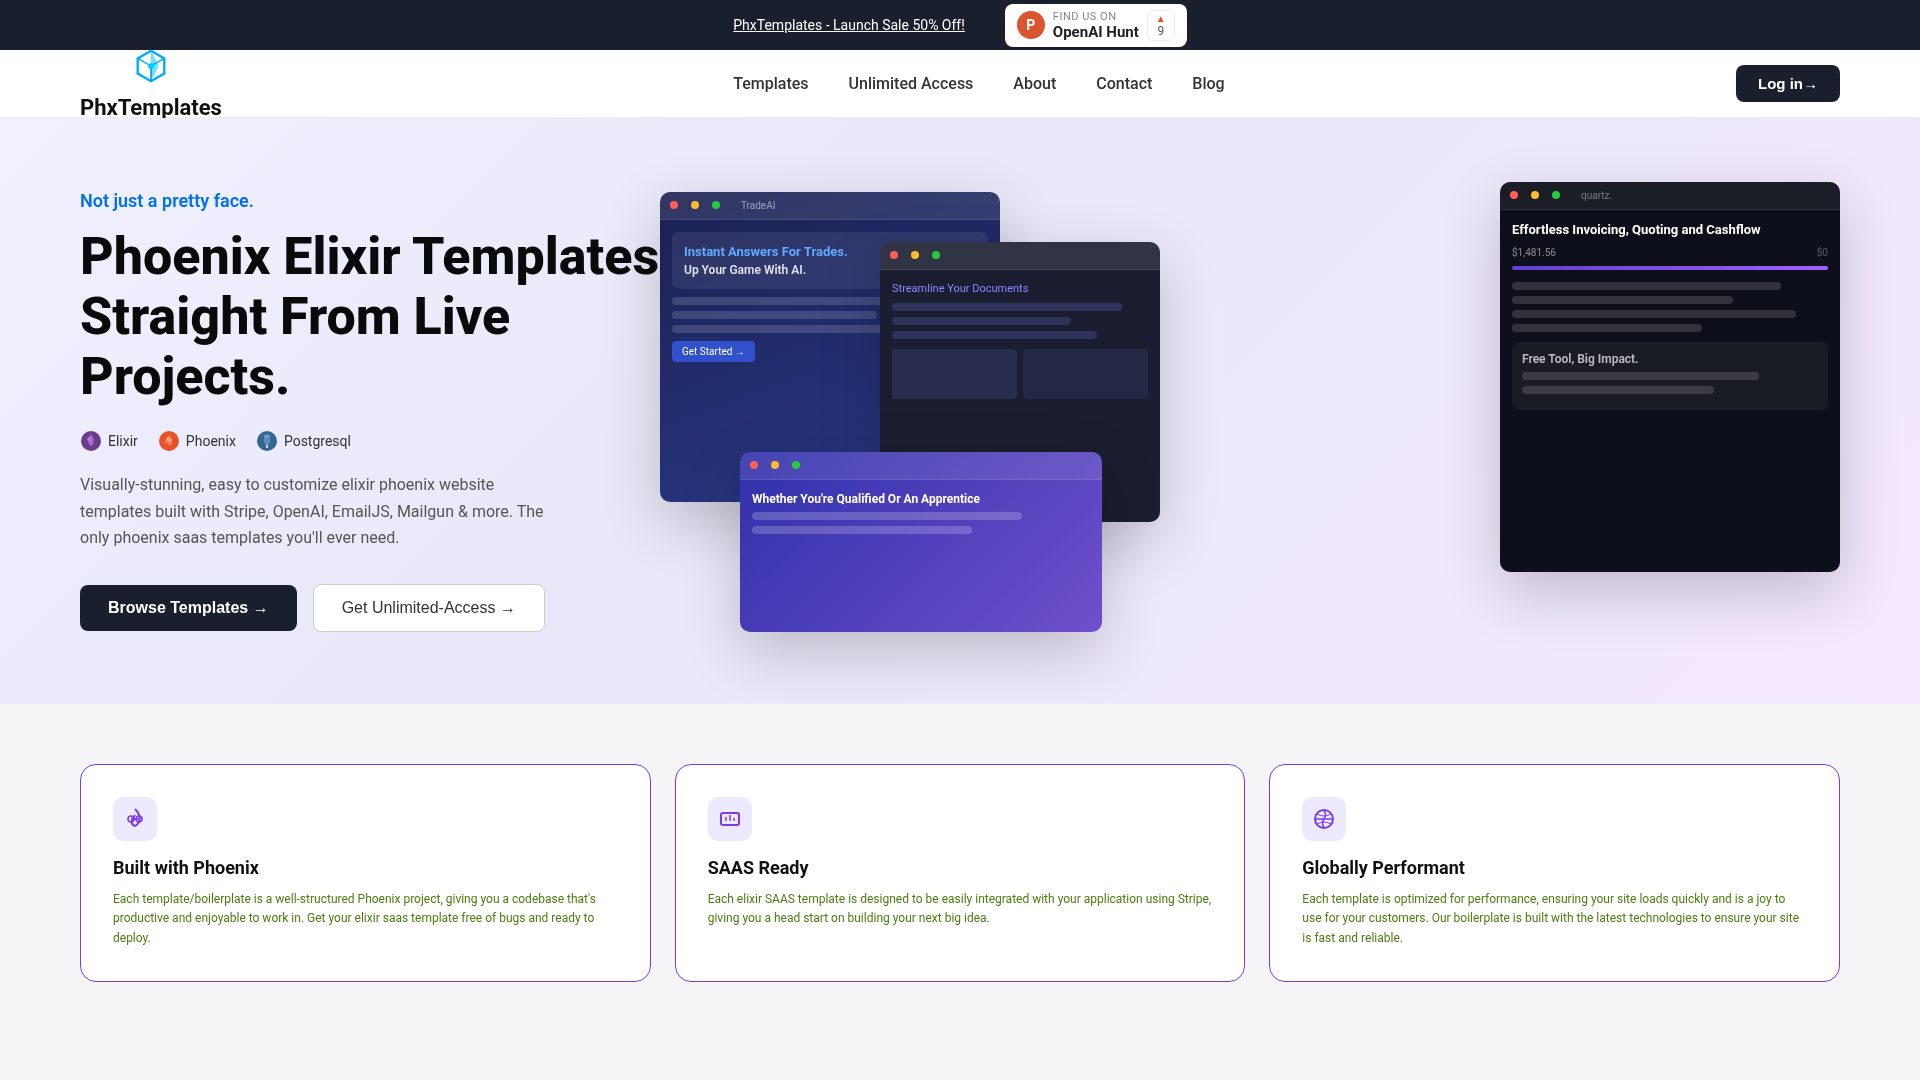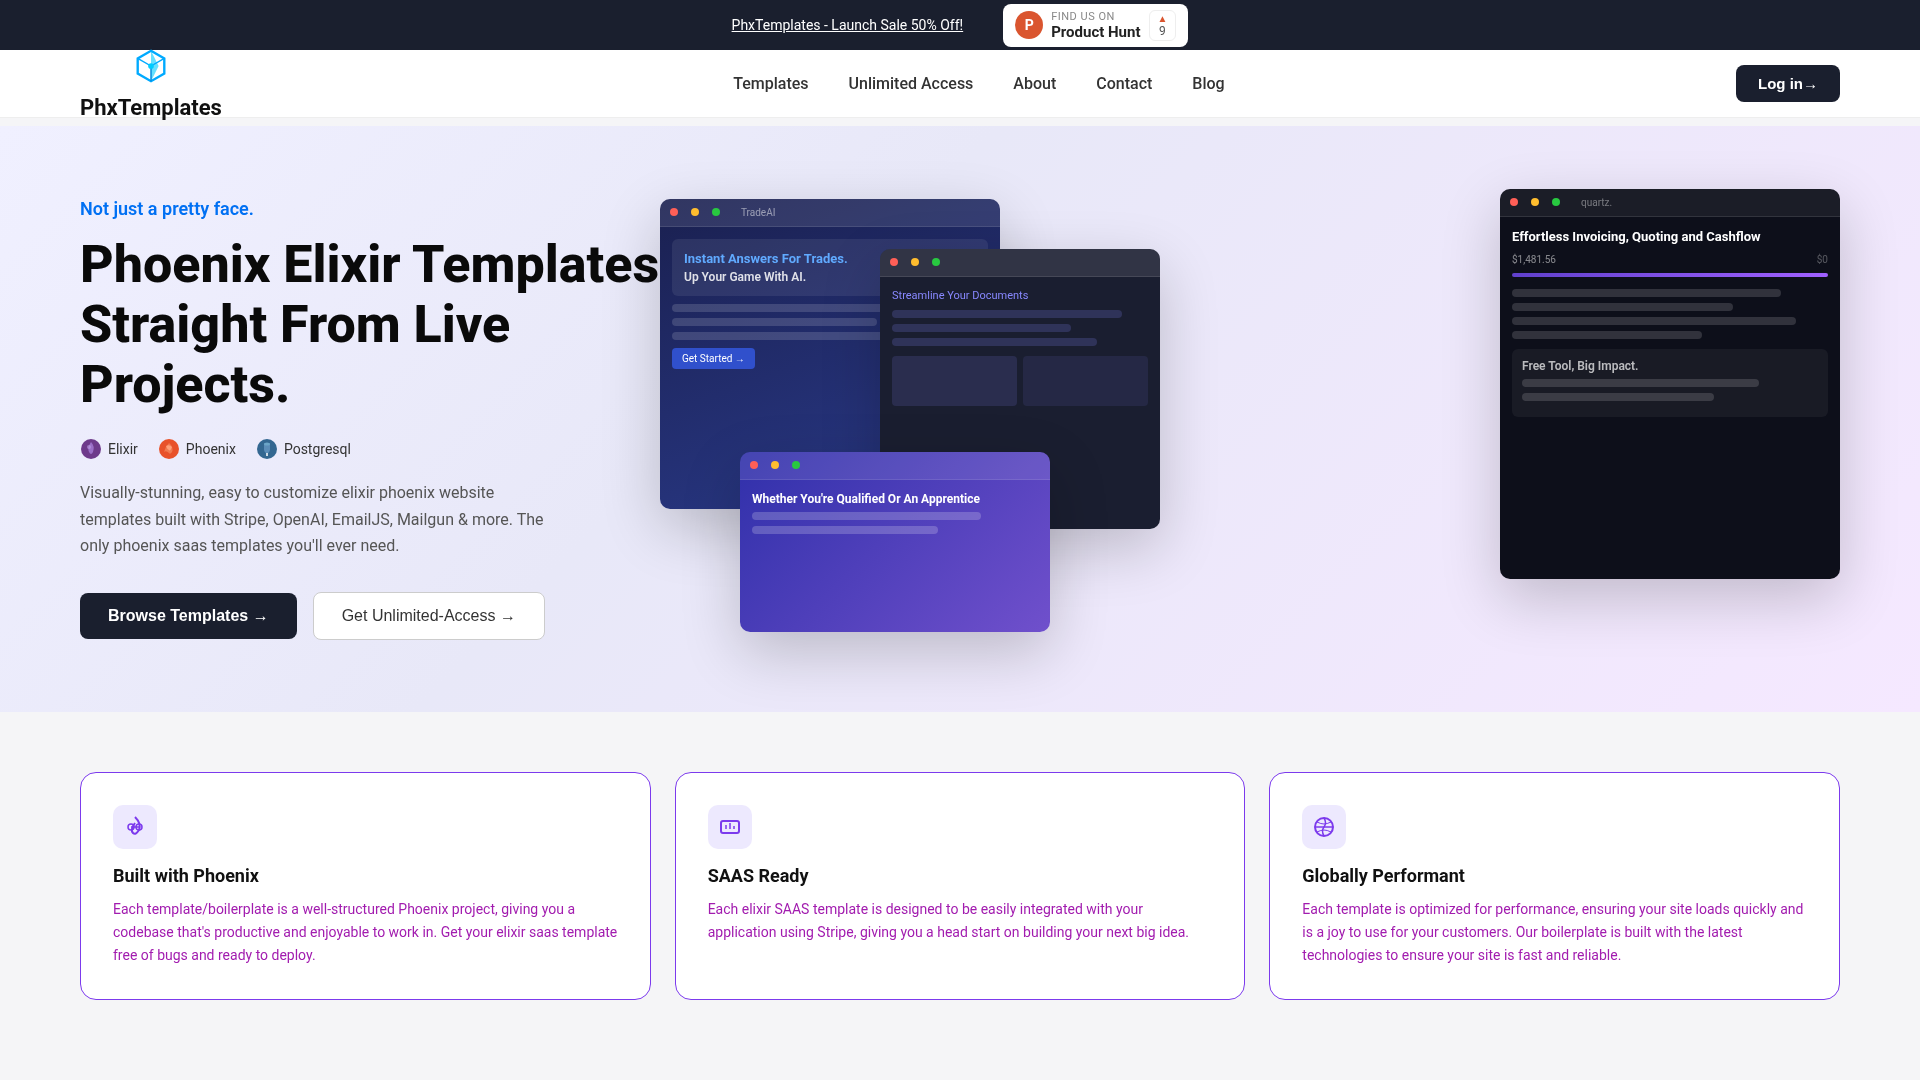--- a/index.html
+++ b/index.html
@@ -122,25 +122,24 @@
       font-size: 15px;
       font-weight: 600;
       cursor: pointer;
     }
 
     
     .hero {
       background: linear-gradient(135deg, #f0f0ff 0%, #e8e8f8 40%, #f5e8ff 100%);
       min-height: 560px;
       display: flex;
-      align-items: center;
+      align-items: flex-end;
       padding: 72px 80px;
       position: relative;
       overflow: hidden;
-      margin-top: 8px;
     }
     .hero-content {
       flex: 1;
       max-width: 580px;
       z-index: 2;
     }
     .hero-tagline {
       color: #0070f3;
       font-size: 18px;
       font-weight: 600;
@@ -271,37 +270,37 @@
       color: #7c3aed;
       font-size: 20px;
     }
     .feature-title {
       font-size: 18px;
       font-weight: 700;
       color: #111;
       margin-bottom: 12px;
     }
     .feature-desc {
-      font-size: 14px;
-      color: #a21caf;
+      font-size: 12px;
+      color: #4d7c0f;
       line-height: 1.65;
     }
   </style>
 </head>
 <body>
 
 <div class="top-banner">
   <a class="banner-link">PhxTemplates - Launch Sale 50% Off!</a>
   <div class="product-hunt-badge">
     <div class="ph-logo">
       <span>P</span>
     </div>
     <div class="ph-text-group">
       <span class="ph-find-us">FIND US ON</span>
-      <span class="ph-name">Product Hunt</span>
+      <span class="ph-name">OpenAI Hunt</span>
     </div>
     <div class="ph-votes">
       <span class="ph-votes-arrow">▲</span>
       <span>9</span>
     </div>
   </div>
 </div>
 
 <nav class="navbar">
   <div class="logo-area">
@@ -428,21 +427,21 @@
             <div class="mockup-line" style="width:60%;"></div>
           </div>
           <div style="background:rgba(255,255,255,0.05);border-radius:6px;padding:10px;margin-top:10px;">
             <div style="color:rgba(255,255,255,0.7);font-size:12px;font-weight:600;">Free Tool, Big Impact.</div>
             <div class="mockup-line" style="width:80%;margin-top:6px;"></div>
             <div class="mockup-line" style="width:65%;"></div>
           </div>
         </div>
       </div>
 
-      <div class="mockup-card" style="bottom:7px;left:80px;width:310px;height:180px;background:linear-gradient(135deg,#3030aa,#7050cc);">
+      <div class="mockup-card" style="bottom:0;left:80px;width:362px;height:180px;background:linear-gradient(135deg,#3030aa,#7050cc);">
         <div class="mockup-header-bar" style="background:rgba(255,255,255,0.1);">
           <span class="dot dot-red"></span>
           <span class="dot dot-yellow"></span>
           <span class="dot dot-green"></span>
         </div>
         <div class="mockup-content-block">
           <div style="color:#fff;font-size:12px;font-weight:700;margin-bottom:6px;">Whether You're Qualified Or An Apprentice</div>
           <div class="mockup-line" style="width:80%;background:rgba(255,255,255,0.2);"></div>
           <div class="mockup-line" style="width:65%;background:rgba(255,255,255,0.2);"></div>
         </div>

